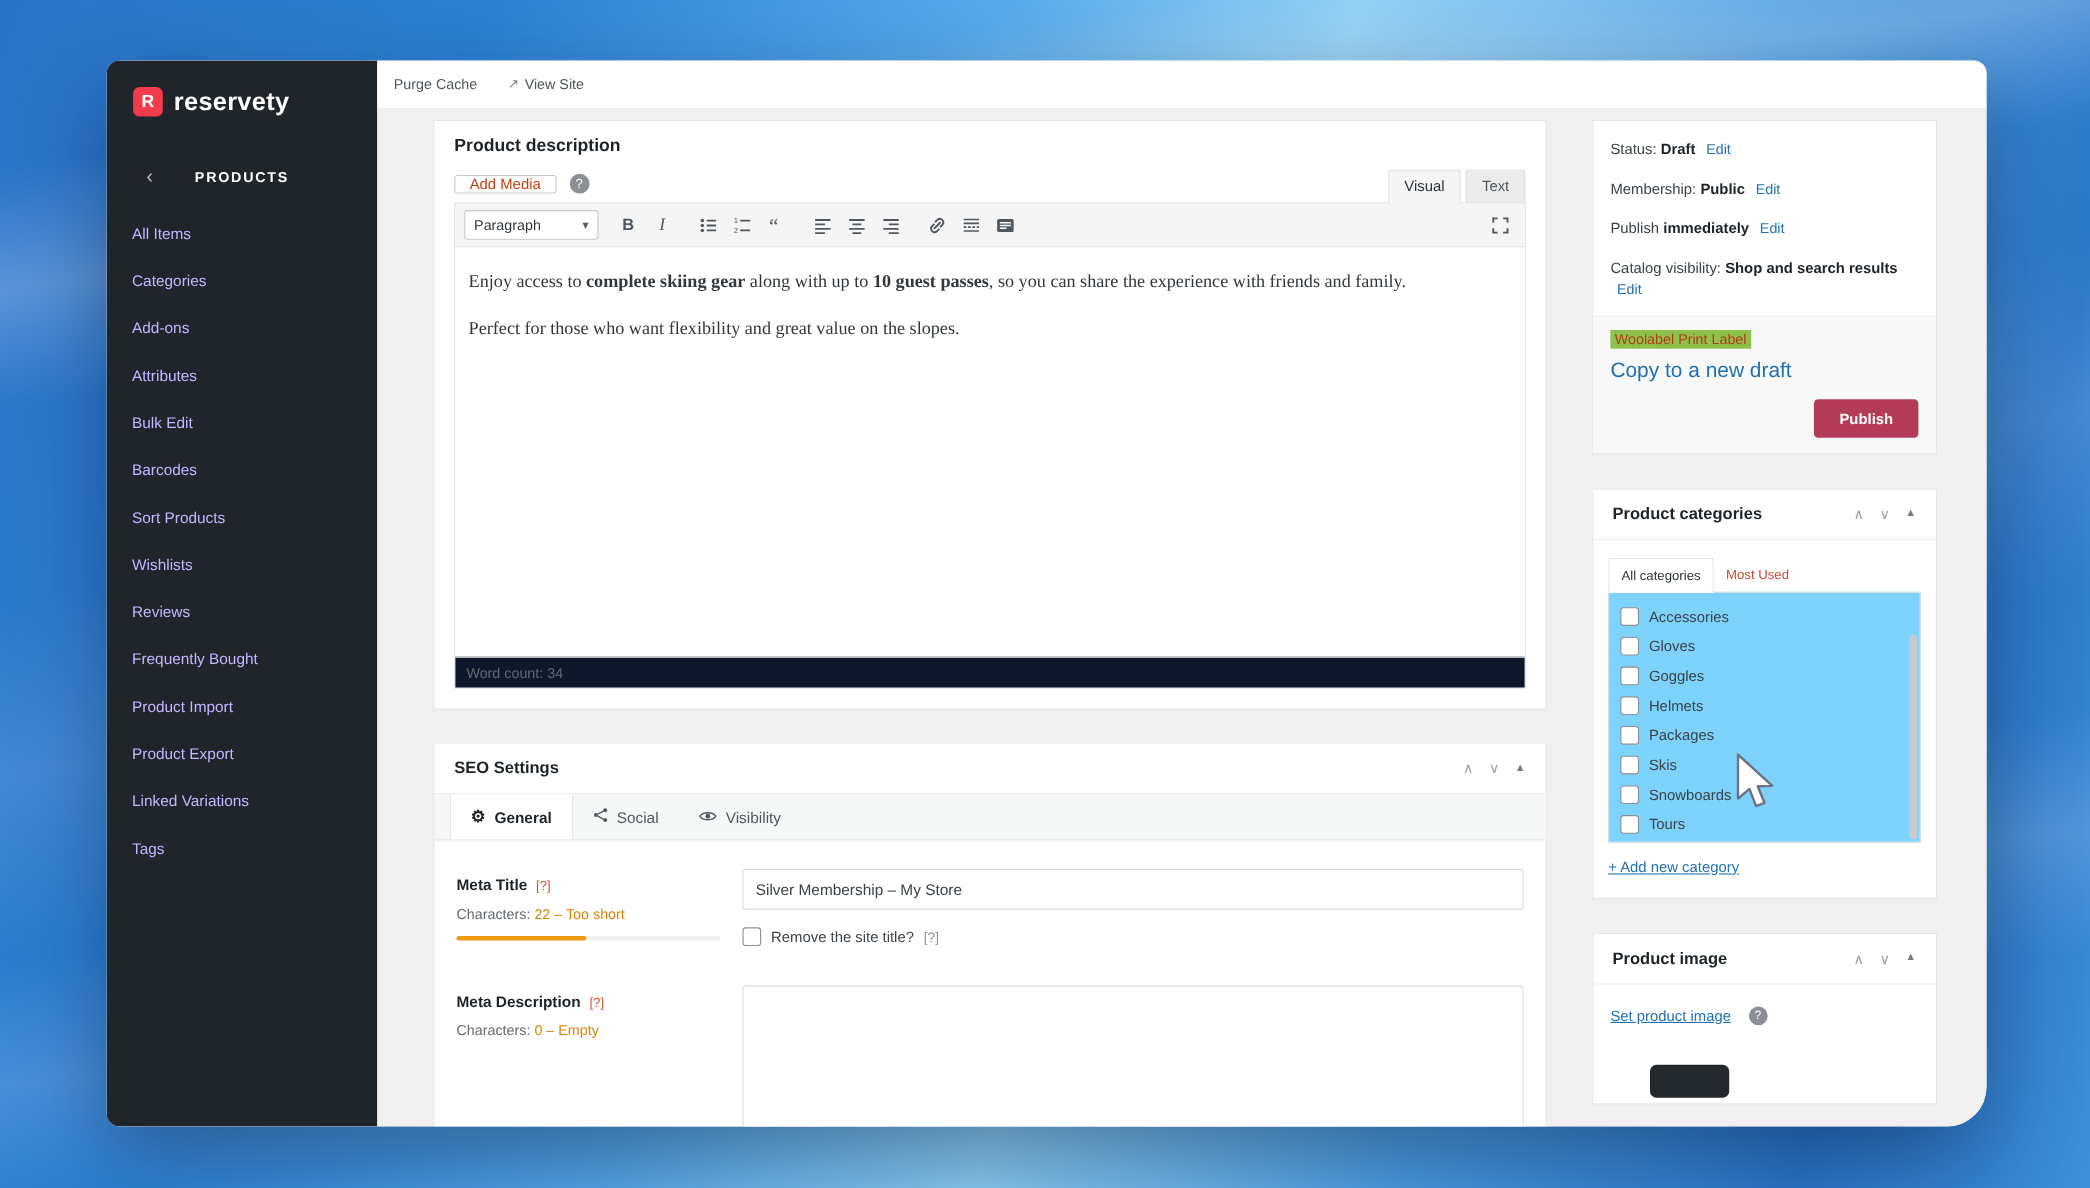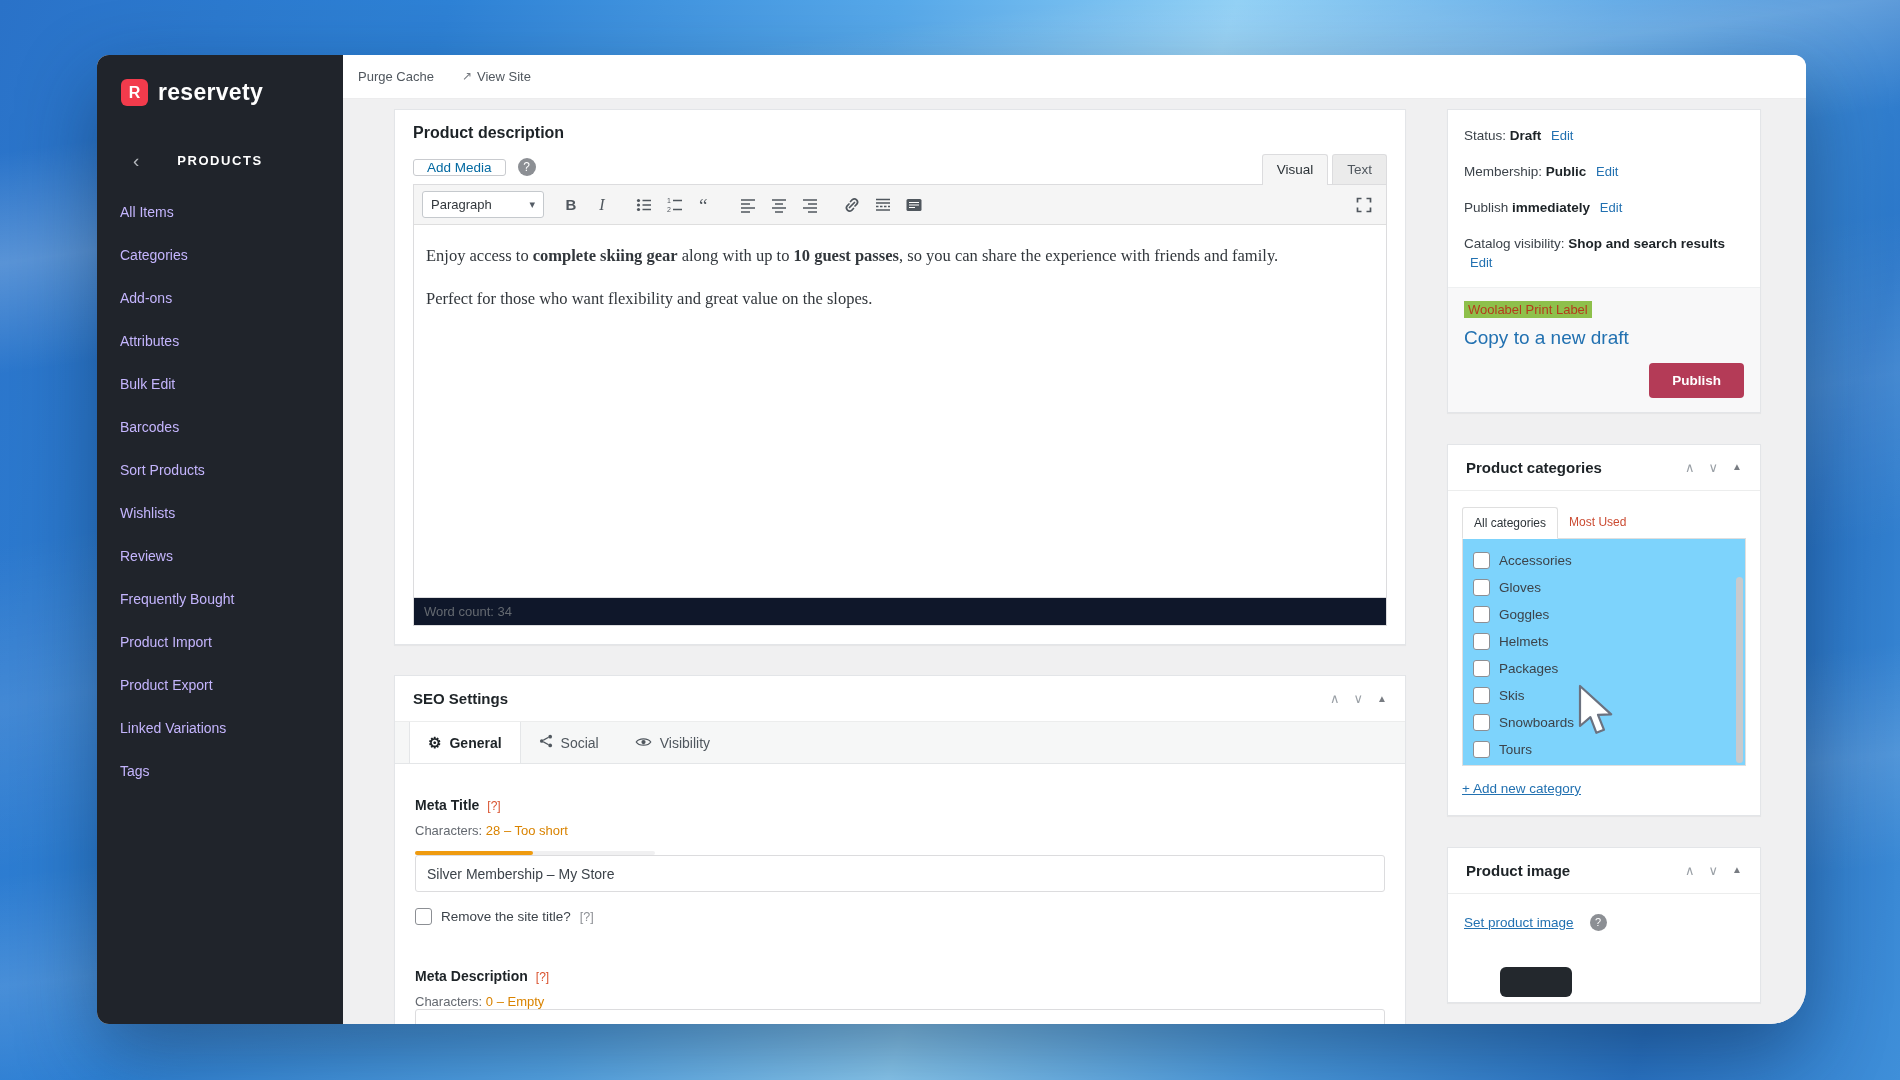--- a/index.html
+++ b/index.html
@@ -38,21 +38,21 @@
     padding:10px 45px 0 51px;display:flex;gap:41px;box-sizing:border-box;}
   .main-col{width:1012px;flex:none;}
   .rail{width:314px;flex:none;}
 
   .panel{background:#fff;border:1px solid #e3e5e8;box-shadow:0 1px 1px rgba(0,0,0,.04);box-sizing:border-box;}
 
   
   .panel-title{margin:0;padding:14px 18px 4px;font-size:16px;font-weight:700;color:#1d2327;}
   .editor-tools{padding:8px 18px 0;display:flex;justify-content:space-between;align-items:flex-end;}
   .editor-tools .left{display:flex;align-items:center;gap:12px;padding-bottom:8px;}
-  .btn.add-media{background:#fff;border:1px solid #c9cbcf;border-radius:3px;color:#0369a1;font-size:13.5px;
+  .btn.add-media{background:#fff;border:1px solid #c9cbcf;border-radius:3px;color:#c2410c;font-size:13.5px;
     padding:0 13px;cursor:pointer;font-family:inherit;}
   .help-circle{width:18px;height:18px;border-radius:50%;background:#8c8f94;color:#fff;font-size:12px;
     display:flex;align-items:center;justify-content:center;cursor:pointer;}
   .editor-tabs{display:flex;}
   .etab{padding:7px 14px;font-size:13.5px;color:#50575e;background:#ebebeb;border:1px solid #dcdcde;
     border-bottom:none;border-radius:3px 3px 0 0;margin-left:4px;cursor:pointer;}
   .etab.active{background:#f5f5f5;color:#2c3338;margin-bottom:-1px;position:relative;z-index:2;padding-bottom:8px;}
   .editor-frame{margin:0 18px 18px;border:1px solid #dcdcde;position:relative;z-index:1;}
   .mce-toolbar{background:#f5f5f5;border-bottom:1px solid #dedede;padding:6px 8px;display:flex;align-items:center;gap:3px;}
   .para-select{background:#fff;border:1px solid #c5c9cd;border-radius:3px;padding:5px 8px;width:104px;
@@ -75,21 +75,21 @@
   .box-head{display:flex;align-items:center;padding:14px 18px;border-bottom:1px solid #eceded;}
   .box-head .box-title{flex:1;font-size:15px;font-weight:700;color:#1d2327;}
   .box-controls{display:flex;align-items:center;}
   .ctrl{color:#9aa0a6;font-size:13px;margin-left:14px;cursor:pointer;line-height:1;}
   .ctrl.toggle{font-size:10px;color:#787c82;}
   .seo-tabs{display:flex;background:#f6f7f7;border-bottom:1px solid #e4e6e8;padding-left:14px;}
   .seo-tab{display:flex;align-items:center;gap:8px;padding:12px 18px;font-size:14px;color:#50575e;cursor:pointer;}
   .seo-tab.active{background:#fff;font-weight:700;color:#1d2327;border-right:1px solid #e4e6e8;border-left:1px solid #e4e6e8;}
   .seo-tab .gear{font-size:15px;line-height:1;}
   .seo-body{padding:26px 20px 30px;}
-  .form-row{display:flex;margin-bottom:36px;flex-direction:column;}
+  .form-row{display:flex;margin-bottom:36px;}
   .label-col{width:260px;flex:none;padding-top:6px;}
   .field-label{font-weight:700;font-size:14px;color:#1d2327;}
   .help-badge{color:#d9522e;font-size:12px;margin-left:8px;cursor:pointer;}
   .chars{font-size:13px;color:#646970;margin-top:9px;}
   .chars-warn{color:#d98300;}
   .progress{margin-top:13px;width:240px;height:4px;background:#f0f0f1;border-radius:2px;}
   .progress .fill{width:118px;height:100%;background:#ef9b0f;border-radius:2px;}
   .field-col{flex:1;}
   .text-input{width:100%;height:37px;border:1px solid #dcdcde;border-radius:3px;padding:0 11px;font-size:14px;
     color:#3c434a;background:#fff;box-sizing:border-box;font-family:inherit;}
@@ -342,21 +342,21 @@
                     <circle cx="10" cy="7" r="2.5" fill="#50575e"></circle>
                   </svg></span>
               <span>Visibility</span>
             </span>
           </div>
 
           <div class="seo-body">
             <div class="form-row">
               <div class="label-col">
                 <div><span class="field-label">Meta Title</span><span class="help-badge">[?]</span></div>
-                <div class="chars"><span>Characters:</span> <span class="chars-warn">28 – Too short</span></div>
+                <div class="chars"><span>Characters:</span> <span class="chars-warn">22 – Too short</span></div>
                 <div class="progress">
                     <div class="fill"></div>
                   </div>
               </div>
               <div class="field-col">
                 <input class="text-input" type="text" value="Silver Membership – My Store" style="">
                 <label class="check-line">
                   <span class="checkbox"></span>
                   <span>Remove the site title?</span>
                   <span class="help-inline">[?]</span>

